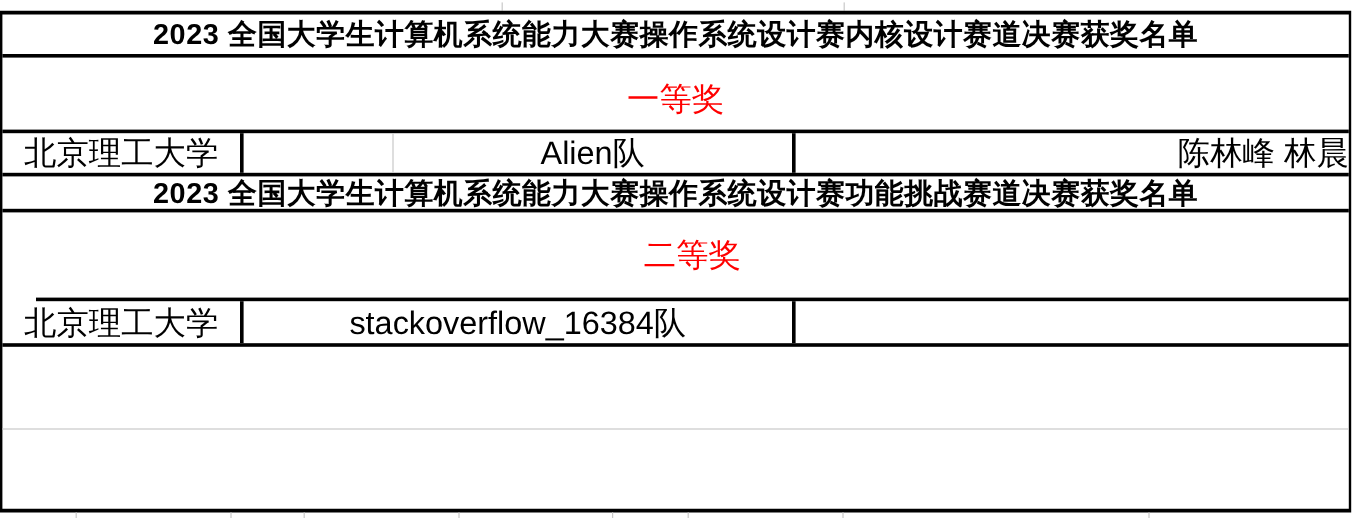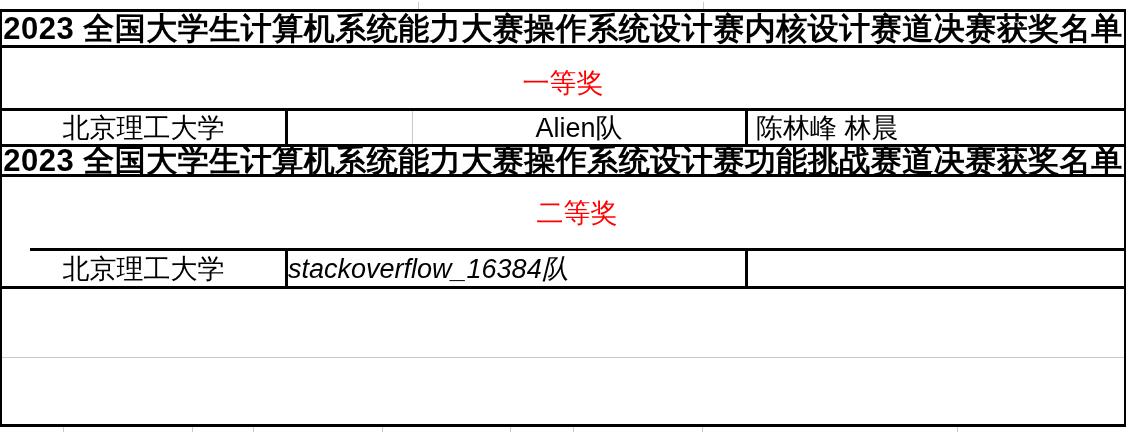--- a/index.html
+++ b/index.html
@@ -23,21 +23,21 @@
     border:2px solid #000;
     border-top-width:3px;border-bottom-width:3px;
     display:flex;flex-direction:column;
     background:#fff;
   }
   .row{box-sizing:border-box;display:flex;align-items:center;}
 
   .title-row{
     height:36px;border-bottom:3px solid #000;
     justify-content:center;
-    font-weight:bold;font-size:31px;letter-spacing:0.5px;
+    font-weight:bold;font-size:24px;letter-spacing:0.5px;
     white-space:nowrap;
     text-align:center;
   }
   .title-row.second{height:30px;}
 
   .award-row{
     height:73px;border-bottom:3px solid #000;
     justify-content:center;
     color:#ff0000;font-size:27px;
   }
@@ -45,33 +45,33 @@
   .award-row.second{height:74px;margin-left:28px;}
 
   .data-row{
     height:36px;border-bottom:3px solid #000;
     font-size:27px;
     align-items:stretch;
   }
   .data-row.second{height:38px;}
   .cell{box-sizing:border-box;display:flex;align-items:center;}
   .cell-school{
-    width:286px;border-right:3px solid #000;
+    width:201px;border-right:3px solid #000;
     justify-content:center;
   }
   .cell-team{width:460px;border-right:3px solid #000;justify-content:flex-end;}
   .cell-team .sub-empty{
     box-sizing:border-box;width:125px;height:100%;
     border-right:1px solid #c9c9c9;
   }
   .cell-team .sub-team{
     flex:1;display:flex;align-items:center;justify-content:center;
   }
-  .cell-team.merged{justify-content:flex-start;font-style:italic;}
-  .cell-members{flex:1;padding-left:8px;}
+  .cell-team.merged{justify-content:center;}
+  .cell-members{flex:1;padding-left:8px;justify-content:flex-end;}
 
   .spacer-row{
     height:69px;border-bottom:1px solid #c9c9c9;
   }
   .footnote-row{
     flex:1;
     justify-content:center;
     font-size:27px;white-space:nowrap;
   }
 </style>

